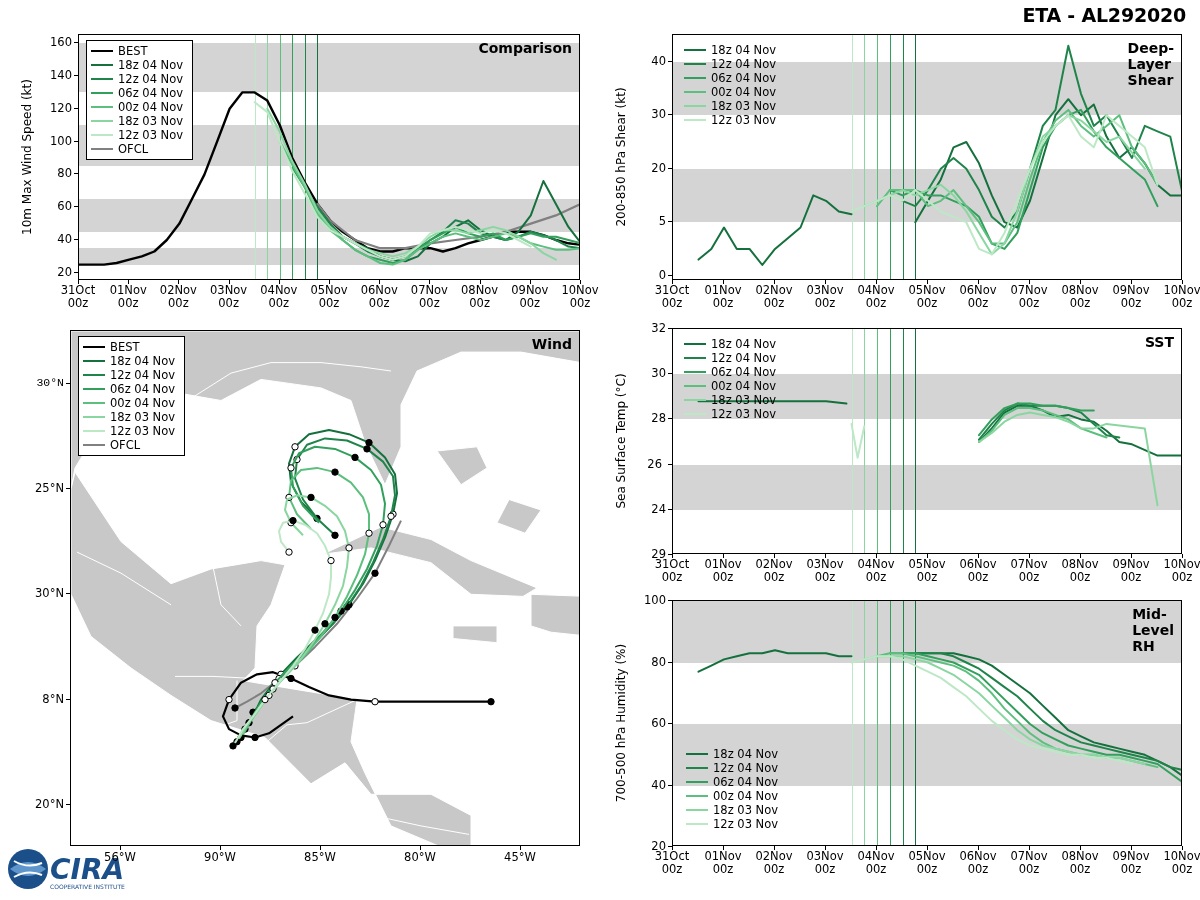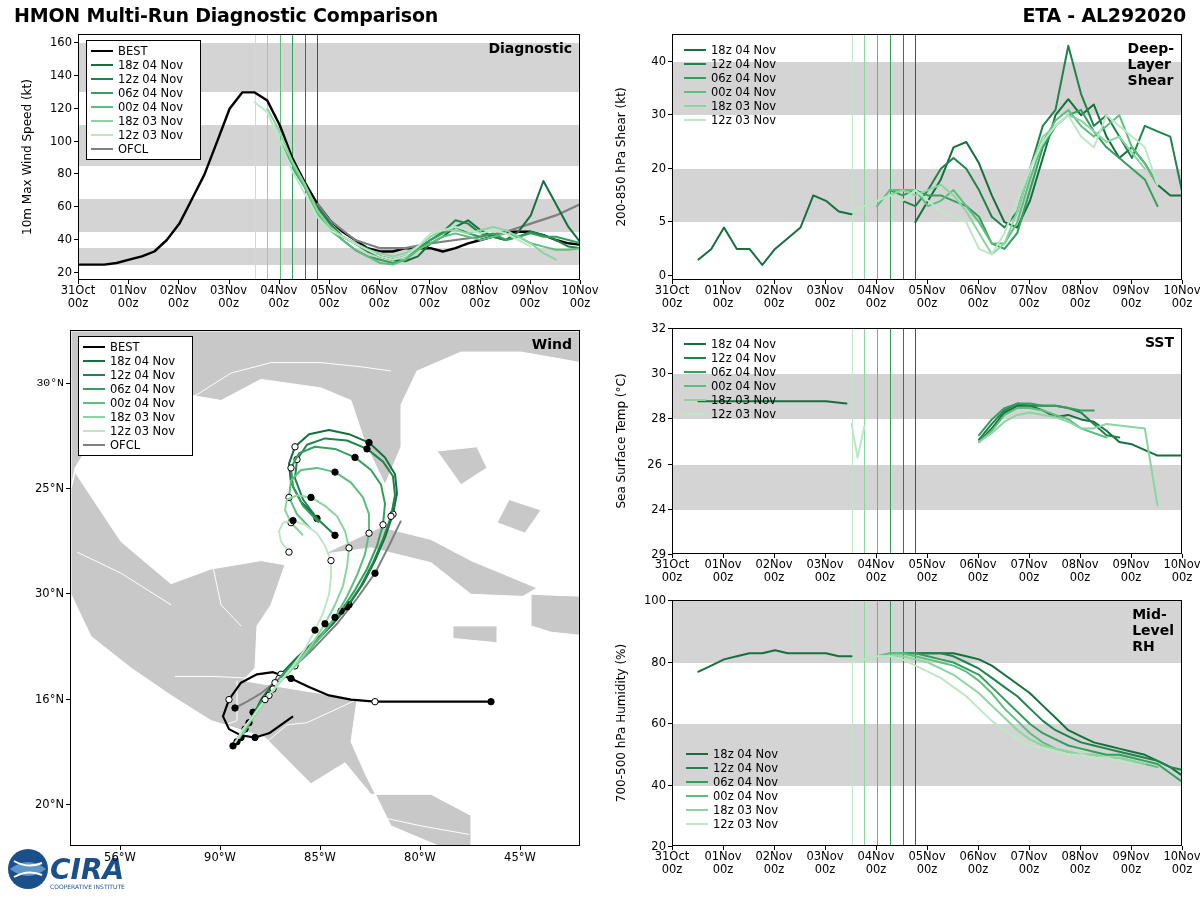--- a/index.html
+++ b/index.html
@@ -62,21 +62,21 @@
     text-align: center;
     white-space: nowrap;
     line-height: 12.5px;
   }
   .tickmark { position: absolute; background: #000; }
 
   .legend {
     position: absolute;
     background: #ffffff;
     border: 1px solid #000;
-    padding: 3px 17px 3px 4px;
+    padding: 3px 9px 3px 4px;
     z-index: 50;
   }
   .legend.noborder { border: none; background: transparent; }
   .legend-row {
     display: flex;
     align-items: center;
     height: 14px;
     white-space: nowrap;
   }
   .legend-swatch {
@@ -94,21 +94,20 @@
   .cira-text {
     font-family: "DejaVu Sans", sans-serif;
     font-weight: bold;
     font-style: italic;
   }
 </style>
 </head>
 <body>
 
 <div id="root">
-  <div class="title" id="title-left">HMON Multi-Run Diagnostic Comparison</div>
   <div class="title" id="title-right">ETA - AL292020</div>
 
   <div class="panel" id="panel-intensity">
     <div class="plotbox" id="box-intensity" style="left: 78px; top: 34px; width: 502px; height: 246px;">
         <div class="band" style="top: 213.2px; height: 16.4px;"></div>
         <div class="band" style="top: 164px; height: 32.8px;"></div>
         <div class="band" style="top: 90.2px; height: 41px;"></div>
         <div class="band" style="top: 8.2px; height: 49.2px;"></div>
         <div class="vline" style="left: 175.7px; background: rgb(189, 232, 198);"></div>
         <div class="vline" style="left: 188.25px; background: rgb(138, 214, 160);"></div>
@@ -120,21 +119,21 @@
           <polyline points="0.0,229.6 12.6,229.6 25.1,229.6 37.6,228.0 50.2,224.7 62.8,221.4 75.3,216.5 87.8,205.0 100.4,188.6 113.0,164.0 125.5,139.4 138.1,106.6 150.6,73.8 163.2,57.4 175.7,57.4 188.3,65.6 200.8,90.2 213.3,123.0 225.9,147.6 238.4,168.9 251.0,185.3 263.6,196.8 276.1,205.0 288.6,213.2 301.2,216.5 313.8,216.5 326.3,213.2 338.9,213.2 351.4,213.2 363.9,216.5 376.5,213.2 389.1,208.3 401.6,205.0 414.1,201.7 426.7,196.8 439.3,196.8 451.8,196.8 464.4,200.1 476.9,205.0 489.4,208.3 502.0,209.9" fill="none" stroke="#000000" stroke-width="2.4" stroke-linejoin="round" stroke-linecap="round"></polyline>
           <polyline points="238.4,168.9 251.0,185.3 276.1,205.0 301.2,213.2 326.3,213.2 351.4,208.3 376.5,205.0 401.6,201.7 426.7,196.8 451.8,188.6 476.9,180.4 502.0,168.9" fill="none" stroke="#808080" stroke-width="2.2" stroke-linejoin="round" stroke-linecap="round"></polyline>
           <polyline points="238.4,172.2 251.0,188.6 263.6,201.7 276.1,208.3 288.6,213.2 301.2,221.4 313.8,224.7 326.3,226.3 338.9,221.4 351.4,208.3 363.9,201.7 376.5,191.9 389.1,185.3 401.6,195.2 414.1,201.7 426.7,205.0 439.3,196.8 451.8,180.4 464.4,146.0 476.9,168.9 489.4,191.9 502.0,208.3" fill="none" stroke="#14703c" stroke-width="2" stroke-linejoin="round" stroke-linecap="round"></polyline>
           <polyline points="225.9,152.5 238.4,172.2 251.0,188.6 263.6,201.7 276.1,208.3 288.6,216.5 301.2,221.4 313.8,224.7 326.3,221.4 338.9,213.2 351.4,205.0 363.9,196.8 376.5,185.3 389.1,188.6 401.6,198.4 414.1,201.7 426.7,205.0 439.3,201.7 451.8,196.8 464.4,200.1 476.9,205.0 489.4,211.6 502.0,213.2" fill="none" stroke="#1e8449" stroke-width="2" stroke-linejoin="round" stroke-linecap="round"></polyline>
           <polyline points="213.3,132.8 225.9,152.5 238.4,175.5 251.0,191.9 263.6,205.0 276.1,214.8 288.6,221.4 301.2,224.7 313.8,228.0 326.3,224.7 338.9,214.8 351.4,205.0 363.9,198.4 376.5,191.9 389.1,198.4 401.6,201.7 414.1,198.4 426.7,205.0 439.3,201.7 451.8,198.4 464.4,201.7 476.9,201.7 489.4,205.0 502.0,208.3" fill="none" stroke="#32a05c" stroke-width="2" stroke-linejoin="round" stroke-linecap="round"></polyline>
           <polyline points="200.8,106.6 213.3,129.6 225.9,152.5 238.4,178.8 251.0,195.2 263.6,205.0 276.1,214.8 288.6,221.4 301.2,228.0 313.8,229.6 326.3,224.7 338.9,214.8 351.4,208.3 363.9,201.7 376.5,198.4 389.1,201.7 401.6,205.0 414.1,201.7 426.7,198.4 439.3,201.7 451.8,208.3 464.4,211.6 476.9,214.8 489.4,214.8 502.0,213.2" fill="none" stroke="#5cbf7e" stroke-width="2" stroke-linejoin="round" stroke-linecap="round"></polyline>
           <polyline points="188.3,73.8 200.8,96.8 213.3,126.3 225.9,149.2 238.4,175.5 251.0,191.9 263.6,201.7 276.1,208.3 288.6,214.8 301.2,218.1 313.8,221.4 326.3,218.1 338.9,211.6 351.4,201.7 363.9,195.2 376.5,195.2 389.1,198.4 401.6,195.2 414.1,191.9 426.7,195.2 439.3,201.7 451.8,208.3 464.4,218.1 476.9,224.7" fill="none" stroke="#8ad6a0" stroke-width="2" stroke-linejoin="round" stroke-linecap="round"></polyline>
           <polyline points="175.7,67.2 188.3,77.1 200.8,106.6 213.3,136.1 225.9,159.1 238.4,182.0 251.0,195.2 263.6,201.7 276.1,208.3 288.6,214.8 301.2,221.4 313.8,224.7 326.3,221.4 338.9,211.6 351.4,198.4 363.9,195.2 376.5,191.9 389.1,195.2 401.6,198.4 414.1,195.2 426.7,198.4 439.3,205.0 451.8,211.6" fill="none" stroke="#bde8c6" stroke-width="2" stroke-linejoin="round" stroke-linecap="round"></polyline>
         </svg>
       </div>
-    <div class="panel-label" id="lbl-intensity" style="left: 572px; top: 40px; transform: translateX(-100%);">Diagnostic</div>
+    <div class="panel-label" id="lbl-intensity" style="left: 572px; top: 40px; transform: translateX(-100%);">Comparison</div>
     <div class="ylabel" id="ylab-intensity" style="left: 20px; top: 157px; transform: rotate(-90deg) translate(-50%, 0px);">10m Max Wind Speed (kt)</div>
     <div class="legend" id="leg-intensity" style="left: 86px; top: 40px;">
         <div class="legend-row">
           <span class="legend-swatch" style="border-top-color: rgb(0, 0, 0); border-top-width: 2.5px;"></span>
           <span class="legend-text">BEST</span>
         </div>
         <div class="legend-row">
           <span class="legend-swatch" style="border-top-color: rgb(20, 112, 60); border-top-width: 2.5px;"></span>
           <span class="legend-text">18z 04 Nov</span>
         </div>
@@ -566,21 +565,21 @@
     <div class="xtick" style="left: 1003px; width: 52px; top: 850px;"><span>07Nov</span><br><span>00z</span></div>
     <div class="tickmark" style="left: 1029px; top: 846px; width: 1px; height: 4px;"></div>
     <div class="xtick" style="left: 1054px; width: 52px; top: 850px;"><span>08Nov</span><br><span>00z</span></div>
     <div class="tickmark" style="left: 1080px; top: 846px; width: 1px; height: 4px;"></div>
     <div class="xtick" style="left: 1105px; width: 52px; top: 850px;"><span>09Nov</span><br><span>00z</span></div>
     <div class="tickmark" style="left: 1131px; top: 846px; width: 1px; height: 4px;"></div>
     <div class="xtick" style="left: 1156px; width: 52px; top: 850px;"><span>10Nov</span><br><span>00z</span></div>
     <div class="tickmark" style="left: 1182px; top: 846px; width: 1px; height: 4px;"></div>
     <div class="ytick" style="left: 18px; width: 46px; top: 796.878px;">20°N</div>
     <div class="tickmark" style="left: 66px; top: 803.878px; width: 4px; height: 1px;"></div>
-    <div class="ytick" style="left: 18px; width: 46px; top: 691.571px;">16°N</div>
+    <div class="ytick" style="left: 18px; width: 46px; top: 691.571px;">8°N</div>
     <div class="tickmark" style="left: 66px; top: 698.571px; width: 4px; height: 1px;"></div>
     <div class="ytick" style="left: 18px; width: 46px; top: 586.265px;">30°N</div>
     <div class="tickmark" style="left: 66px; top: 593.265px; width: 4px; height: 1px;"></div>
     <div class="ytick" style="left: 18px; width: 46px; top: 480.959px;">25°N</div>
     <div class="tickmark" style="left: 66px; top: 487.959px; width: 4px; height: 1px;"></div>
     <div class="ytick" style="left: 18px; width: 46px; top: 375.653px; font-family: Liberation Mono, monospace;">30°N</div>
     <div class="tickmark" style="left: 66px; top: 382.653px; width: 4px; height: 1px;"></div>
     <div class="xtick" style="left: 90px; width: 60px; top: 851px;">56°W</div>
     <div class="tickmark" style="left: 120px; top: 846px; width: 1px; height: 4px;"></div>
     <div class="xtick" style="left: 190px; width: 60px; top: 851px;">90°W</div>

